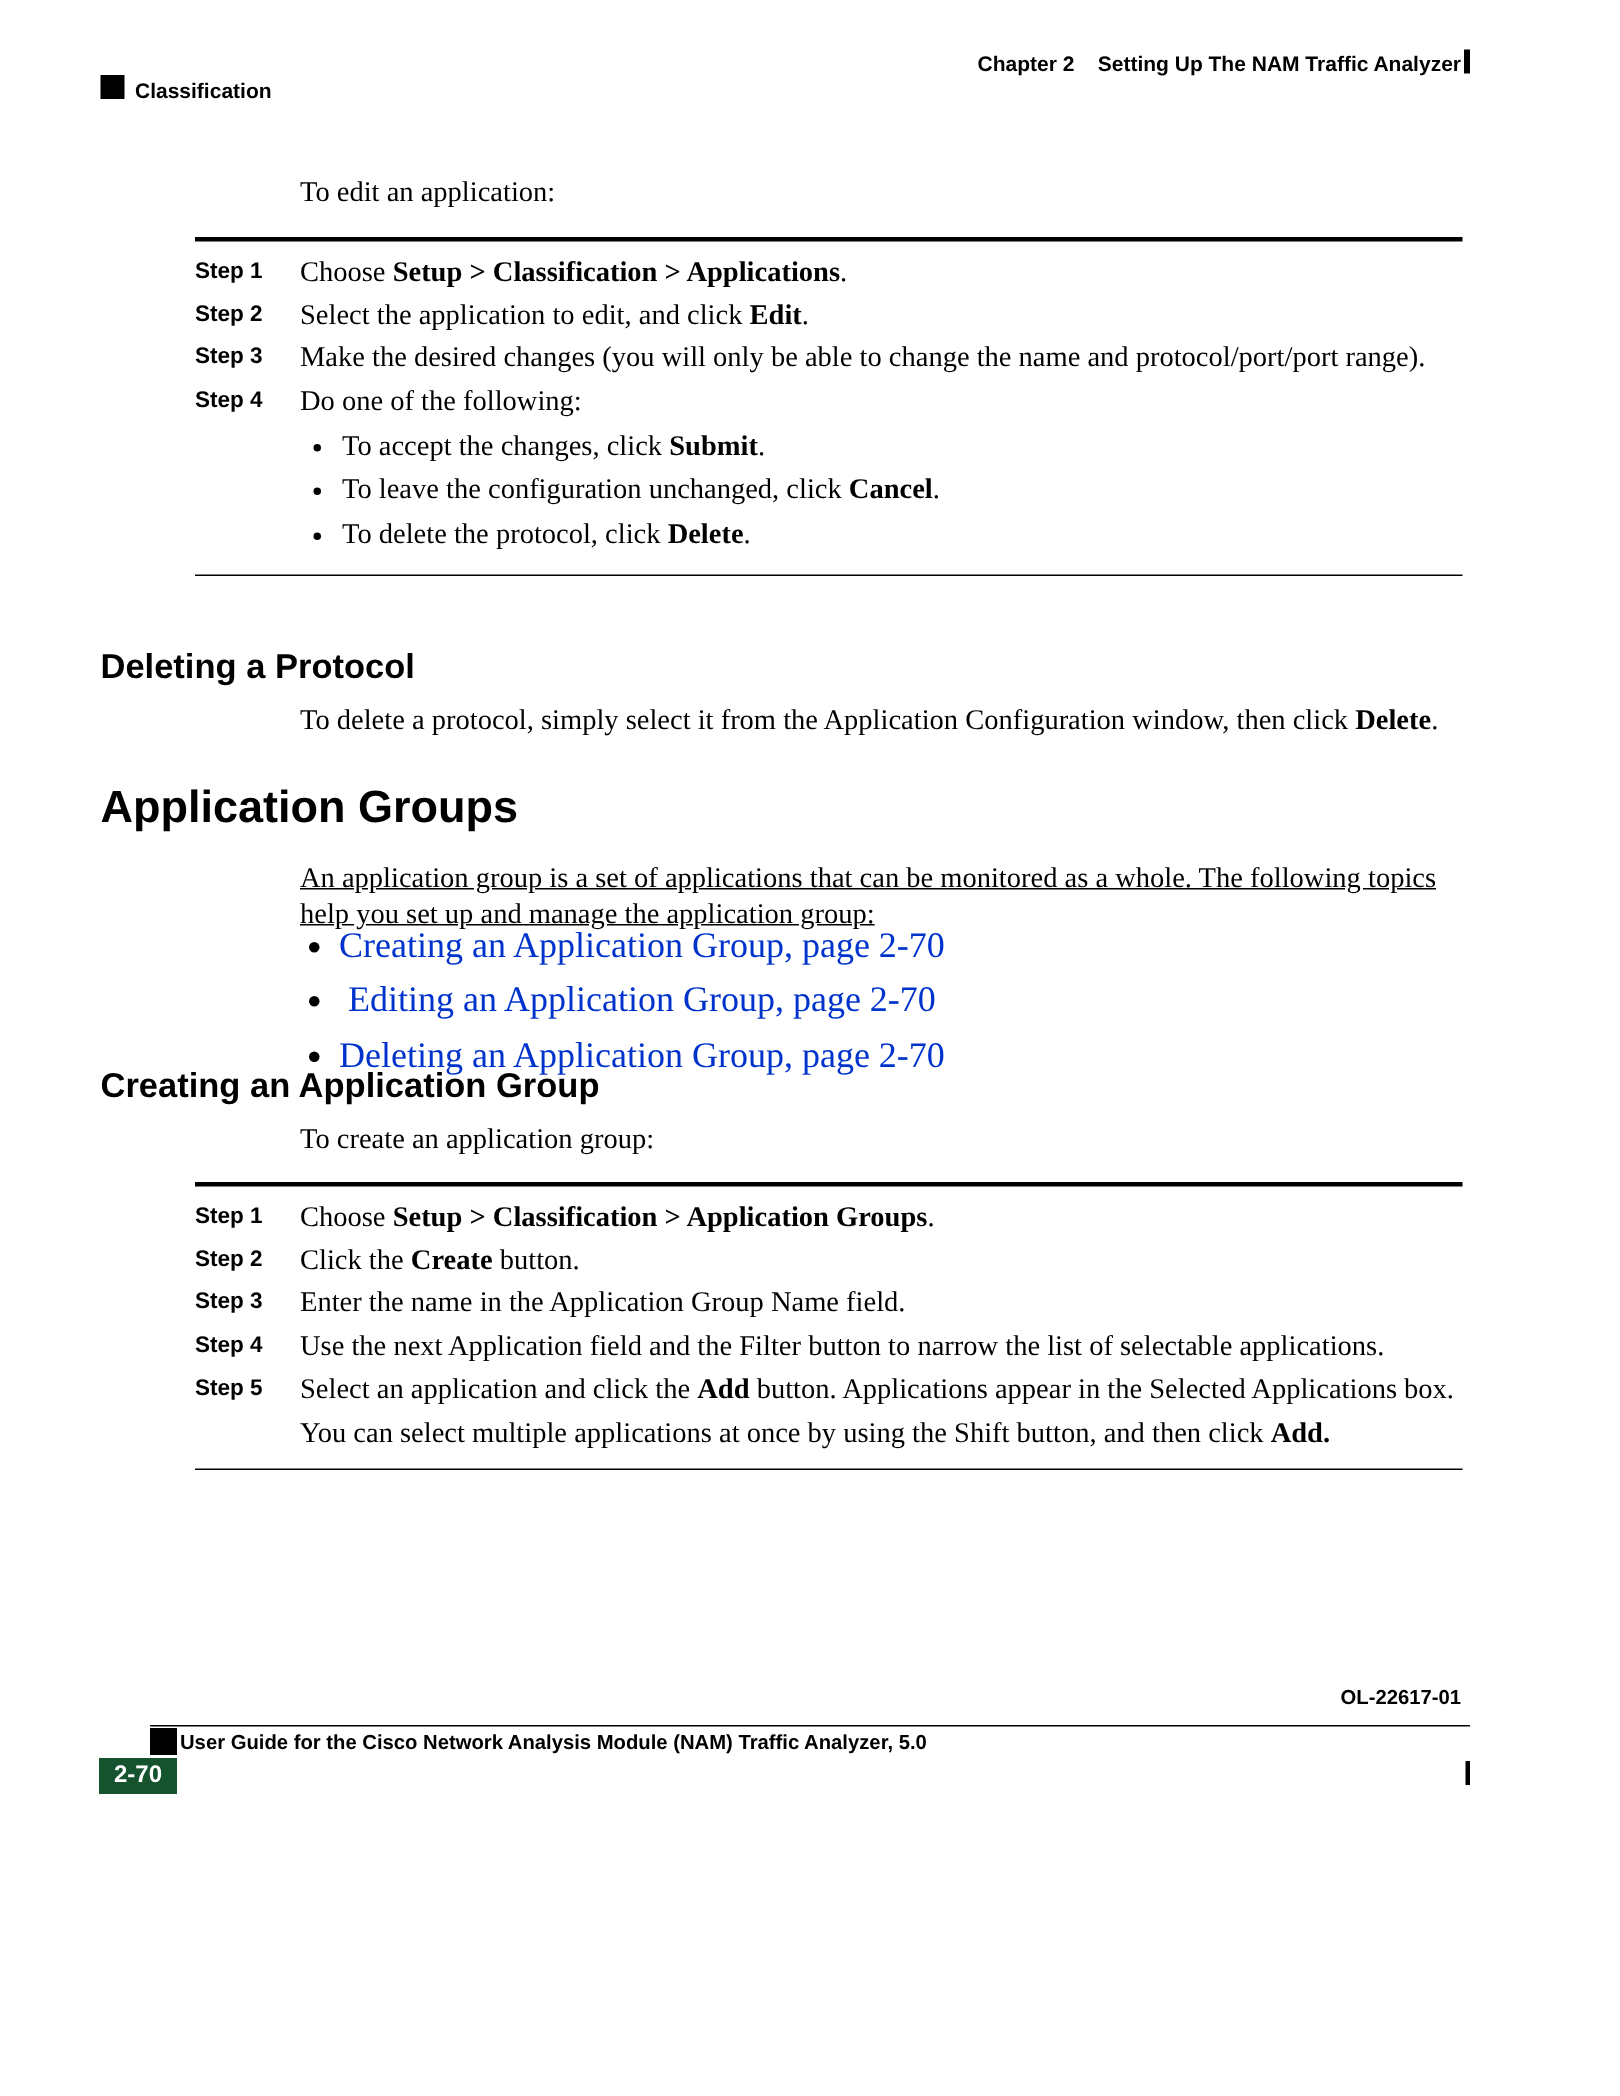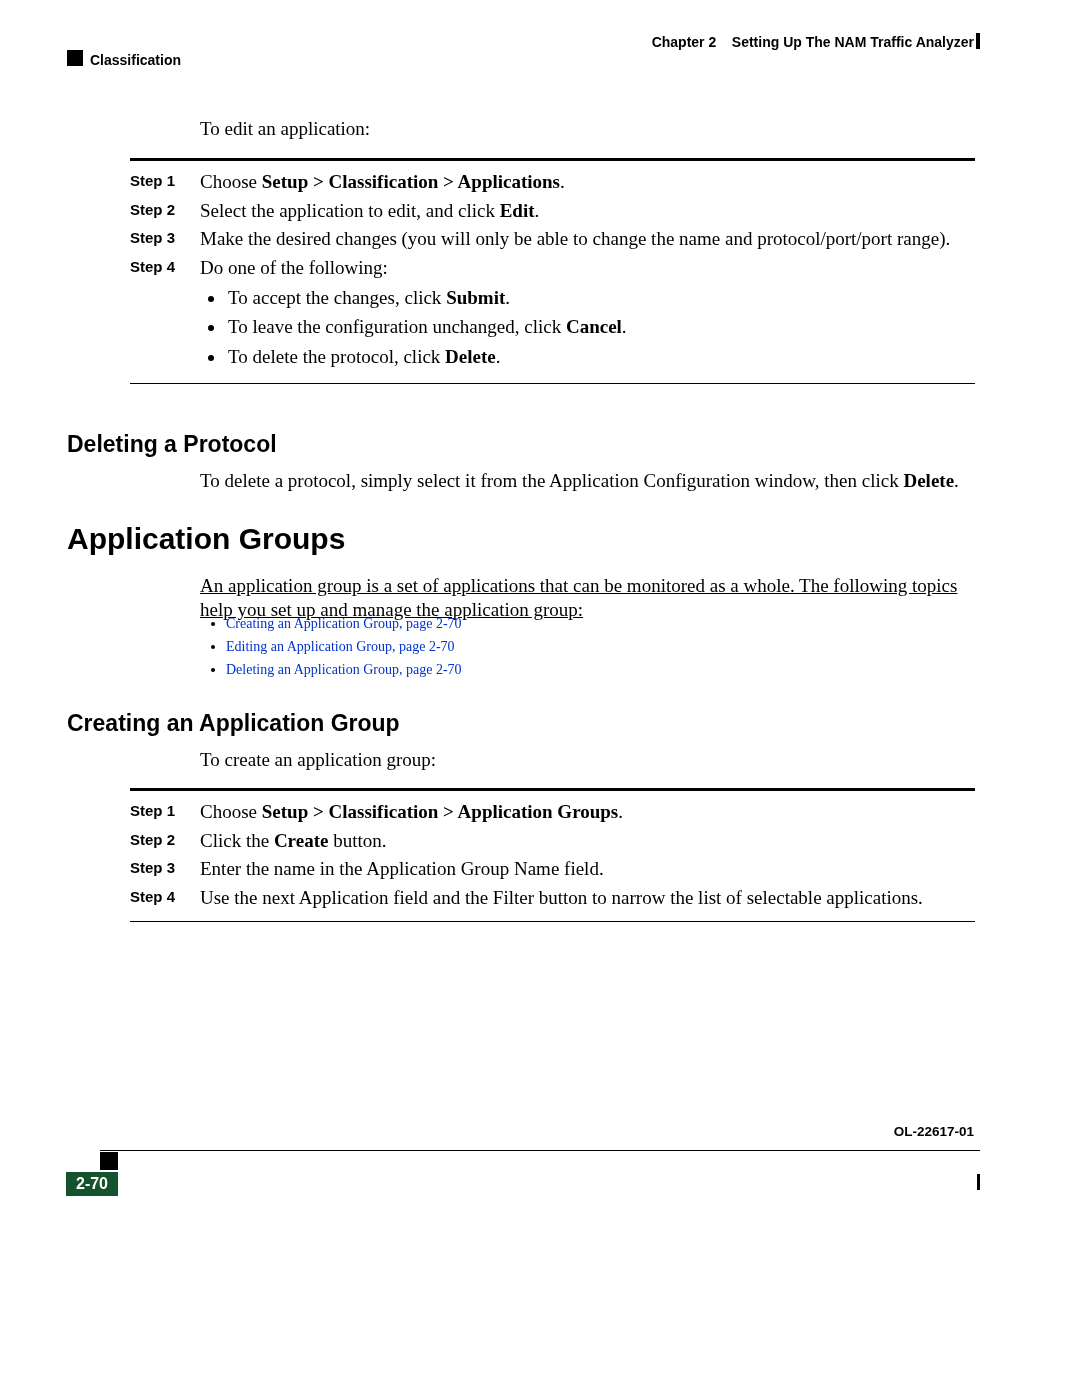--- a/index.html
+++ b/index.html
@@ -93,21 +93,21 @@
 
   .h1-appgroups {
     position: absolute; top: 522px; left: 67px;
     font-family: Arial, Helvetica, sans-serif;
     font-weight: bold;
     font-size: 30px;
   }
   .appgroups-text { position: absolute; top: 574px; text-decoration: underline; }
 
   .link-list { position: absolute; top: 611px; left: 200px; margin:0; padding:0 0 0 26px; }
-  .link-list li { list-style: disc; font-size: 14px; line-height: 1.35; margin: 4px 0; }
+  .link-list li { list-style: disc; font-size: 24px; line-height: 1.35; margin: 4px 0; text-align: center; }
   .link-list a { color: #0033cc; text-decoration: none; }
 
   .h2-create {
     position: absolute; top: 710px; left: 67px;
     font-size: 23px;
   }
   .create-intro { position: absolute; top: 748px; }
 
   .steps2 { position: absolute; top: 782px; left: 130px; right: 105px; }
 
@@ -217,23 +217,28 @@
           <div class="step-text">Click the <b>Create</b> button.</div>
         </div>
         <div class="step-row">
           <div class="step-label">Step 3</div>
           <div class="step-text">Enter the name in the Application Group Name field.</div>
         </div>
         <div class="step-row">
           <div class="step-label">Step 4</div>
           <div class="step-text">Use the next Application field and the Filter button to narrow the list of selectable applications.</div>
         </div>
+        <div class="step-row">
+          <div class="step-label">Step 5</div>
+          <div class="step-text">Select an application and click the <b>Add</b> button. Applications appear in the Selected Applications box.<div class="sub">You can select multiple applications at once by using the Shift button, and then click <b>Add.</b></div></div>
+        </div>
       </div>
     <hr class="hr-thin">
   </div>
 
   <div class="footer-rule"></div>
   <div class="page-tab-square"></div>
+  <div class="footer-title">User Guide for the Cisco Network Analysis Module (NAM) Traffic Analyzer, 5.0</div>
   <div class="page-tab">2-70</div>
   <div class="footer-bar-right"></div>
   <div class="footer-doc">OL-22617-01</div>
 
 </div>
 
 </body></html>

